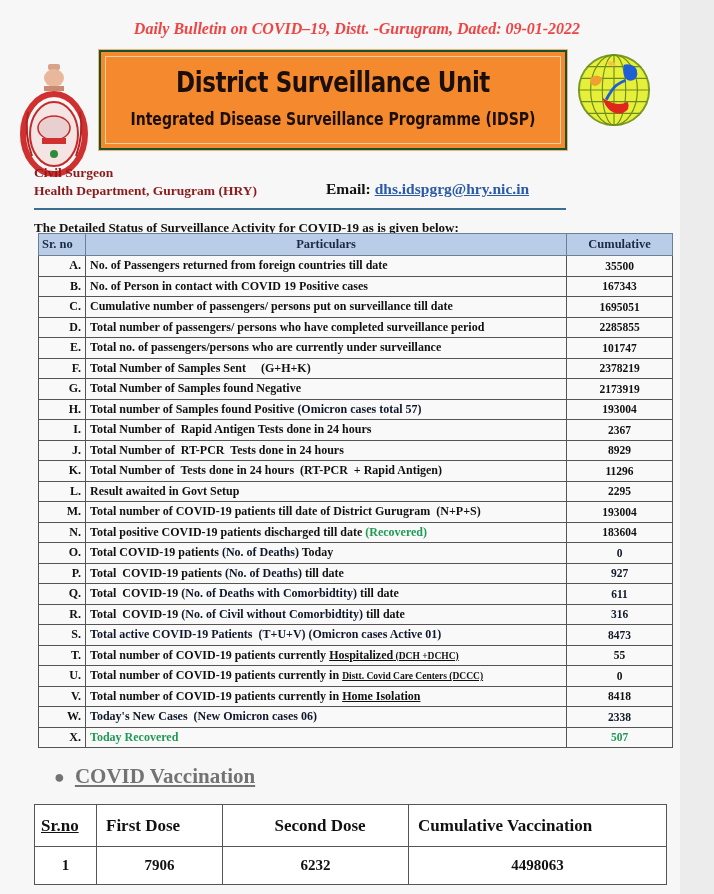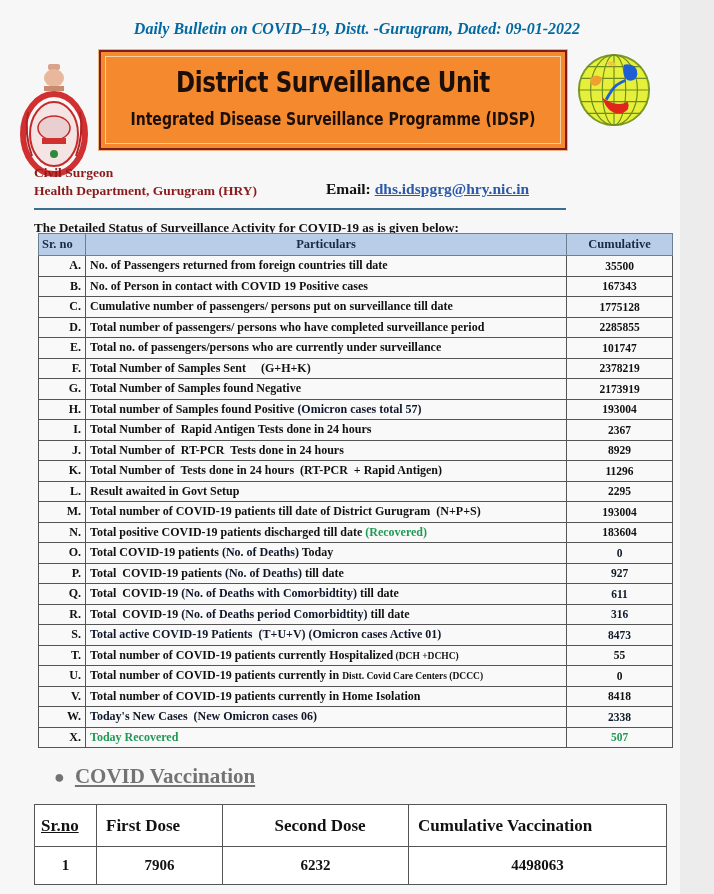--- a/index.html
+++ b/index.html
@@ -12,34 +12,34 @@
   }
   .page {
     position: absolute; left: 0; top: 0;
     width: 680px; height: 894px;
     background: #f7f7f7;
   }
   .bulletin-title {
     position: absolute; left: 0; width: 714px; top: 20px;
     text-align: center;
     font-style: italic; font-weight: bold; font-size: 16px;
-    color: #0369a1; text-decoration: underline;
+    color: #ef4444; text-decoration: underline;
     padding-left: 0;
   }
   .bulletin-title span { display: inline-block; margin-left: 0; }
   .emblem-left {
     position: absolute; left: 20px; top: 62px; width: 68px; height: 118px;
   }
   .globe-right {
     position: absolute; left: 575px; top: 50px; width: 78px; height: 80px;
   }
   .banner {
     position: absolute; left: 99px; top: 50px; width: 468px; height: 100px;
     background: #f48a2d;
-    border: 2px solid #7f1d1d;
+    border: 2px solid #14532d;
     box-shadow: 0 0 0 1px #f0b27a;
   }
   .banner-inner {
     position: absolute; left: 4px; top: 4px; right: 4px; bottom: 4px;
     border: 1px solid #f7cfa1;
   }
   .banner h1 {
     position: absolute; left: 0; right: 0; top: 14px;
     text-align: center;
     font-family: "DejaVu Sans", sans-serif;
@@ -85,21 +85,21 @@
   table.surv td {
     border: 1px solid #555;
     border-top: 1.5px solid #777;
     height: 20.5px; padding: 0 4px;
     background: #f9f9f9;
   }
   table.surv td.sr { width: 47px; text-align: right; padding-right: 4px; }
   table.surv td.val { width: 106px; text-align: center; font-size: 11.5px; margin-top: 36px; }
   .red { color: #0f172a; }
   .green { color: #1f9a55; }
-  .ul { }
+  .ul { text-decoration: underline; }
   .small { font-size: 9.5px; }
   .vacc-heading {
     position: absolute; left: 54px; top: 764px;
     font-weight: bold; font-size: 21px; color: #737373;
   }
   .vacc-heading .bullet { margin-right: 10px; font-size: 18px; }
   .vacc-heading .txt { text-decoration: underline; }
   table.vacc {
     position: absolute; left: 34px; top: 804px; width: 633px;
     border-collapse: collapse; background: #fff;
@@ -189,21 +189,21 @@
           <td class="val">35500</td>
         </tr>
         <tr>
           <td class="sr">B.</td>
           <td><span>No. of Person in contact with COVID 19 Positive cases</span></td>
           <td class="val">167343</td>
         </tr>
         <tr>
           <td class="sr">C.</td>
           <td><span>Cumulative number of passengers/ persons put on surveillance till date</span></td>
-          <td class="val">1775128</td>
+          <td class="val">1695051</td>
         </tr>
         <tr>
           <td class="sr">D.</td>
           <td><span>Total number of passengers/ persons who have completed surveillance period</span></td>
           <td class="val">2285855</td>
         </tr>
         <tr>
           <td class="sr">E.</td>
           <td><span>Total no. of passengers/persons who are currently under surveillance</span></td>
           <td class="val">101747</td>
@@ -263,21 +263,21 @@
           <td><span>Total&nbsp; COVID-19 patients</span><span class="red"> (No. of Deaths)</span><span> till date</span></td>
           <td class="val red">927</td>
         </tr>
         <tr>
           <td class="sr">Q.</td>
           <td><span>Total&nbsp; COVID-19</span><span class="red"> (No. of Deaths with Comorbidtity)</span><span> till date</span></td>
           <td class="val red">611</td>
         </tr>
         <tr>
           <td class="sr">R.</td>
-          <td><span>Total&nbsp; COVID-19</span><span class="red"> (No. of Deaths period Comorbidtity)</span><span> till date</span></td>
+          <td><span>Total&nbsp; COVID-19</span><span class="red"> (No. of Civil without Comorbidtity)</span><span> till date</span></td>
           <td class="val red">316</td>
         </tr>
         <tr>
           <td class="sr">S.</td>
           <td><span class="red">Total active COVID-19 Patients&nbsp; (T+U+V) (Omicron cases Active 01)</span></td>
           <td class="val red">8473</td>
         </tr>
         <tr>
           <td class="sr">T.</td>
           <td><span>Total number of COVID-19 patients currently </span><span class="ul">Hospitalized</span><span class="ul small"> (DCH +DCHC)</span></td>

